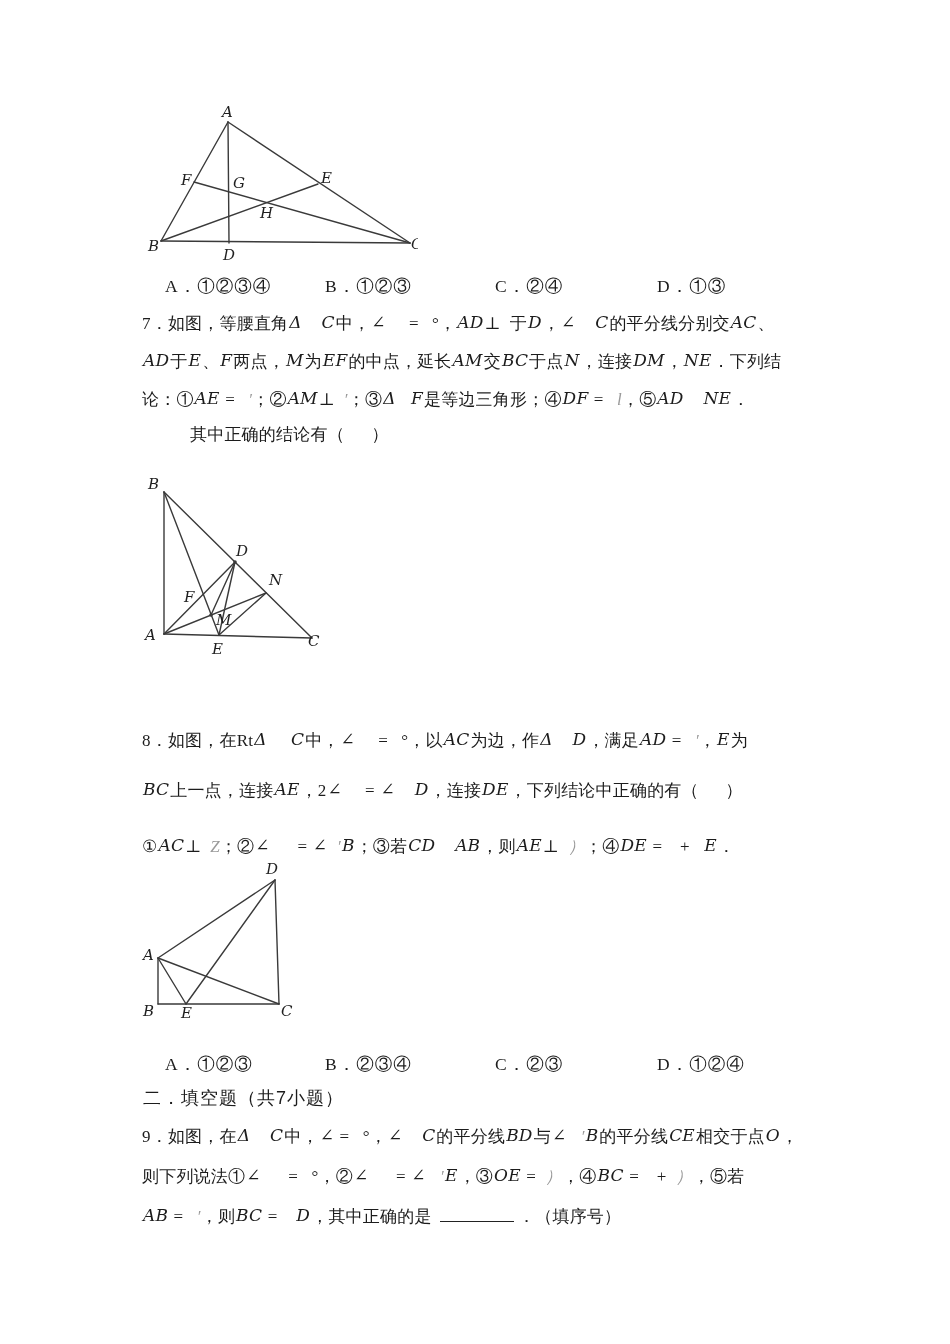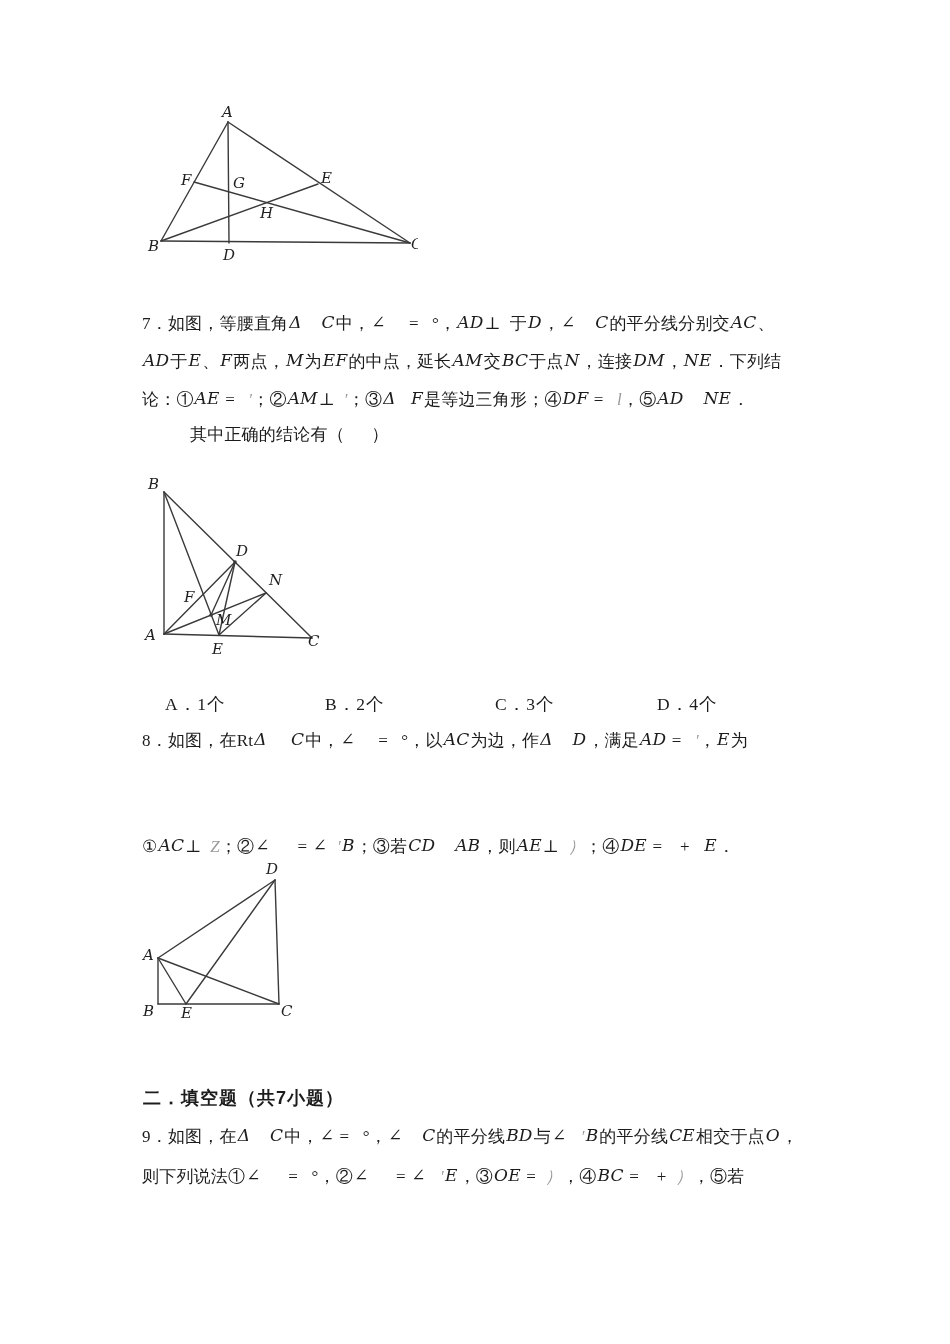--- a/index.html
+++ b/index.html
@@ -28,21 +28,21 @@
   .answer-row { position:absolute; left:0; width:950px; height:24px; }
   .answer-row .opt {
     position:absolute; top:0; font-size:17.5px; letter-spacing:1px;
     white-space:pre;
   }
   .opt.c0 { left:165px; } .opt.c1 { left:325px; }
   .opt.c2 { left:495px; } .opt.c3 { left:657px; }
   .section-title {
     position:absolute; left:143px; top:1086px;
     font-family:"Liberation Sans","DejaVu Sans",sans-serif;
-    font-weight:bold; font-size:18px; letter-spacing:1px;
+    font-weight:normal; font-size:18px; letter-spacing:1px;
   }
   .fig { position:absolute; }
   .fig line { stroke:#3a3a3a; stroke-width:1.4; stroke-linecap:round; }
   .fig text {
     font-family:"DejaVu Serif","Liberation Serif",serif;
     font-style:italic; font-size:15px; fill:#1f1f1f;
   }
   .fig circle { fill:#3a3a3a; }
 </style>
 </head>
@@ -62,20 +62,26 @@
     <text x="76" y="14">A</text>
     <text x="2" y="148">B</text>
     <text x="265" y="146">C</text>
     <text x="77" y="157">D</text>
     <text x="175" y="80">E</text>
     <text x="35" y="82">F</text>
     <text x="87" y="85">G</text>
     <text x="114" y="115">H</text>
   </svg>
 
+  <div class="answer-row" style="top:274px;">
+    <span class="opt c0">A．①②③④</span>
+    <span class="opt c1">B．①②③</span>
+    <span class="opt c2">C．②④</span>
+    <span class="opt c3">D．①③</span>
+  </div>
 
   <div class="line" style="top:312px;"><span>7．如图，等腰直角</span><span class="m">Δ</span><span>    </span><span class="m">C</span><span>中，</span><span class="m">∠</span><span>     =   °，</span><span class="m">AD</span><span>⊥</span><span>  于</span><span class="m">D</span><span>，</span><span class="m">∠</span><span>    </span><span class="m">C</span><span>的平分线分别交</span><span class="m">AC</span><span>、</span></div>
   <div class="line" style="top:350px;"><span class="m">AD</span><span>于</span><span class="m">E</span><span>、</span><span class="m">F</span><span>两点，</span><span class="m">M</span><span>为</span><span class="m">EF</span><span>的中点，延长</span><span class="m">AM</span><span>交</span><span class="m">BC</span><span>于点</span><span class="m">N</span><span>，连接</span><span class="m">DM</span><span>，</span><span class="m">NE</span><span>．下列结</span></div>
   <div class="line" style="top:388px;"><span>论：①</span><span class="m">AE</span><span> =   </span><span class="f">′</span><span>；②</span><span class="m">AM</span><span>⊥</span><span>  </span><span class="f">′</span><span>；③</span><span class="m">Δ</span><span>   </span><span class="m">F</span><span>是等边三角形；④</span><span class="m">DF</span><span> =   </span><span class="f">l</span><span>，⑤</span><span class="m">AD</span><span>    </span><span class="m">NE</span><span>．</span></div>
   <div class="line" style="top:424px;margin-left:48px;"><span>其中正确的结论有（      ）</span></div>
 
   <svg class="fig" style="left:140px; top:476px;" width="195" height="190" viewBox="0 0 195 190">
     <g>
       <line x1="24" y1="16" x2="24" y2="158"></line>
       <line x1="24" y1="158" x2="172" y2="162"></line>
@@ -92,46 +98,48 @@
     <text x="8" y="13">B</text>
     <text x="5" y="164">A</text>
     <text x="168" y="170">C</text>
     <text x="96" y="80">D</text>
     <text x="129" y="109">N</text>
     <text x="44" y="126">F</text>
     <text x="76" y="149">M</text>
     <text x="72" y="178">E</text>
   </svg>
 
-  <div class="answer-row" style="top:692px;">
-    <span class="opt c0">A．1个</span>
-    <span class="opt c1">B．2个</span>
-    <span class="opt c2">C．3个</span>
-    <span class="opt c3">D．4个</span>
-  </div>
 
   <div class="line" style="top:729px;"><span>8．如图，在Rt</span><span class="m">Δ</span><span>     </span><span class="m">C</span><span>中，</span><span class="m">∠</span><span>     =   °，以</span><span class="m">AC</span><span>为边，作</span><span class="m">Δ</span><span>    </span><span class="m">D</span><span>，满足</span><span class="m">AD</span><span> =   </span><span class="f">′</span><span>，</span><span class="m">E</span><span>为</span></div>
+  <div class="line" style="top:779px;"><span class="m">BC</span><span>上一点，连接</span><span class="m">AE</span><span>，2</span><span class="m">∠</span><span>     = </span><span class="m">∠</span><span>    </span><span class="m">D</span><span>，连接</span><span class="m">DE</span><span>，下列结论中正确的有（      ）</span></div>
   <div class="line" style="top:835px;"><span>①</span><span class="m">AC</span><span>⊥</span><span>  </span><span class="f">Z</span><span>；②</span><span class="m">∠</span><span>      = </span><span class="m">∠</span><span>  </span><span class="f">′</span><span class="m">B</span><span>；③若</span><span class="m">CD</span><span>    </span><span class="m">AB</span><span>，则</span><span class="m">AE</span><span>⊥</span><span>  </span><span class="f">）</span><span>；④</span><span class="m">DE</span><span> =    +   </span><span class="m">E</span><span>．</span></div>
 
   <svg class="fig" style="left:140px; top:858px;" width="165" height="165" viewBox="0 0 165 165">
     <g>
       <line x1="18" y1="100" x2="18" y2="146"></line>
       <line x1="18" y1="146" x2="139" y2="146"></line>
       <line x1="139" y1="146" x2="135" y2="22"></line>
       <line x1="18" y1="100" x2="135" y2="22"></line>
       <line x1="18" y1="100" x2="139" y2="146"></line>
       <line x1="18" y1="100" x2="46" y2="146"></line>
       <line x1="135" y1="22" x2="46" y2="146"></line>
     </g>
     <text x="126" y="16">D</text>
     <text x="3" y="102">A</text>
     <text x="3" y="158">B</text>
     <text x="41" y="160">E</text>
     <text x="141" y="158">C</text>
   </svg>
 
+  <div class="answer-row" style="top:1052px;">
+    <span class="opt c0">A．①②③</span>
+    <span class="opt c1">B．②③④</span>
+    <span class="opt c2">C．②③</span>
+    <span class="opt c3">D．①②④</span>
+  </div>
 
   <div class="section-title">二．填空题（共7小题）</div>
 
   <div class="line" style="top:1125px;"><span>9．如图，在</span><span class="m">Δ</span><span>    </span><span class="m">C</span><span>中，</span><span class="m">∠</span><span> =   °，</span><span class="m">∠</span><span>    </span><span class="m">C</span><span>的平分线</span><span class="m">BD</span><span>与</span><span class="m">∠</span><span>   </span><span class="f">′</span><span class="m">B</span><span>的平分线</span><span class="m">CE</span><span>相交于点</span><span class="m">O</span><span>，</span></div>
   <div class="line" style="top:1165px;"><span>则下列说法①</span><span class="m">∠</span><span>      =   °，②</span><span class="m">∠</span><span>      = </span><span class="m">∠</span><span>   </span><span class="f">′</span><span class="m">E</span><span>，③</span><span class="m">OE</span><span> =  </span><span class="f">）</span><span>，④</span><span class="m">BC</span><span> =    +  </span><span class="f">）</span><span>，⑤若</span></div>
+  <div class="line" style="top:1204px;"><span class="m">AB</span><span> =   </span><span class="f">′</span><span>，则</span><span class="m">BC</span><span> =    </span><span class="m">D</span><span>，其中正确的是 </span><span class="u"> </span><span>．（填序号）</span></div>
 
 </div>
 
 </body></html>

